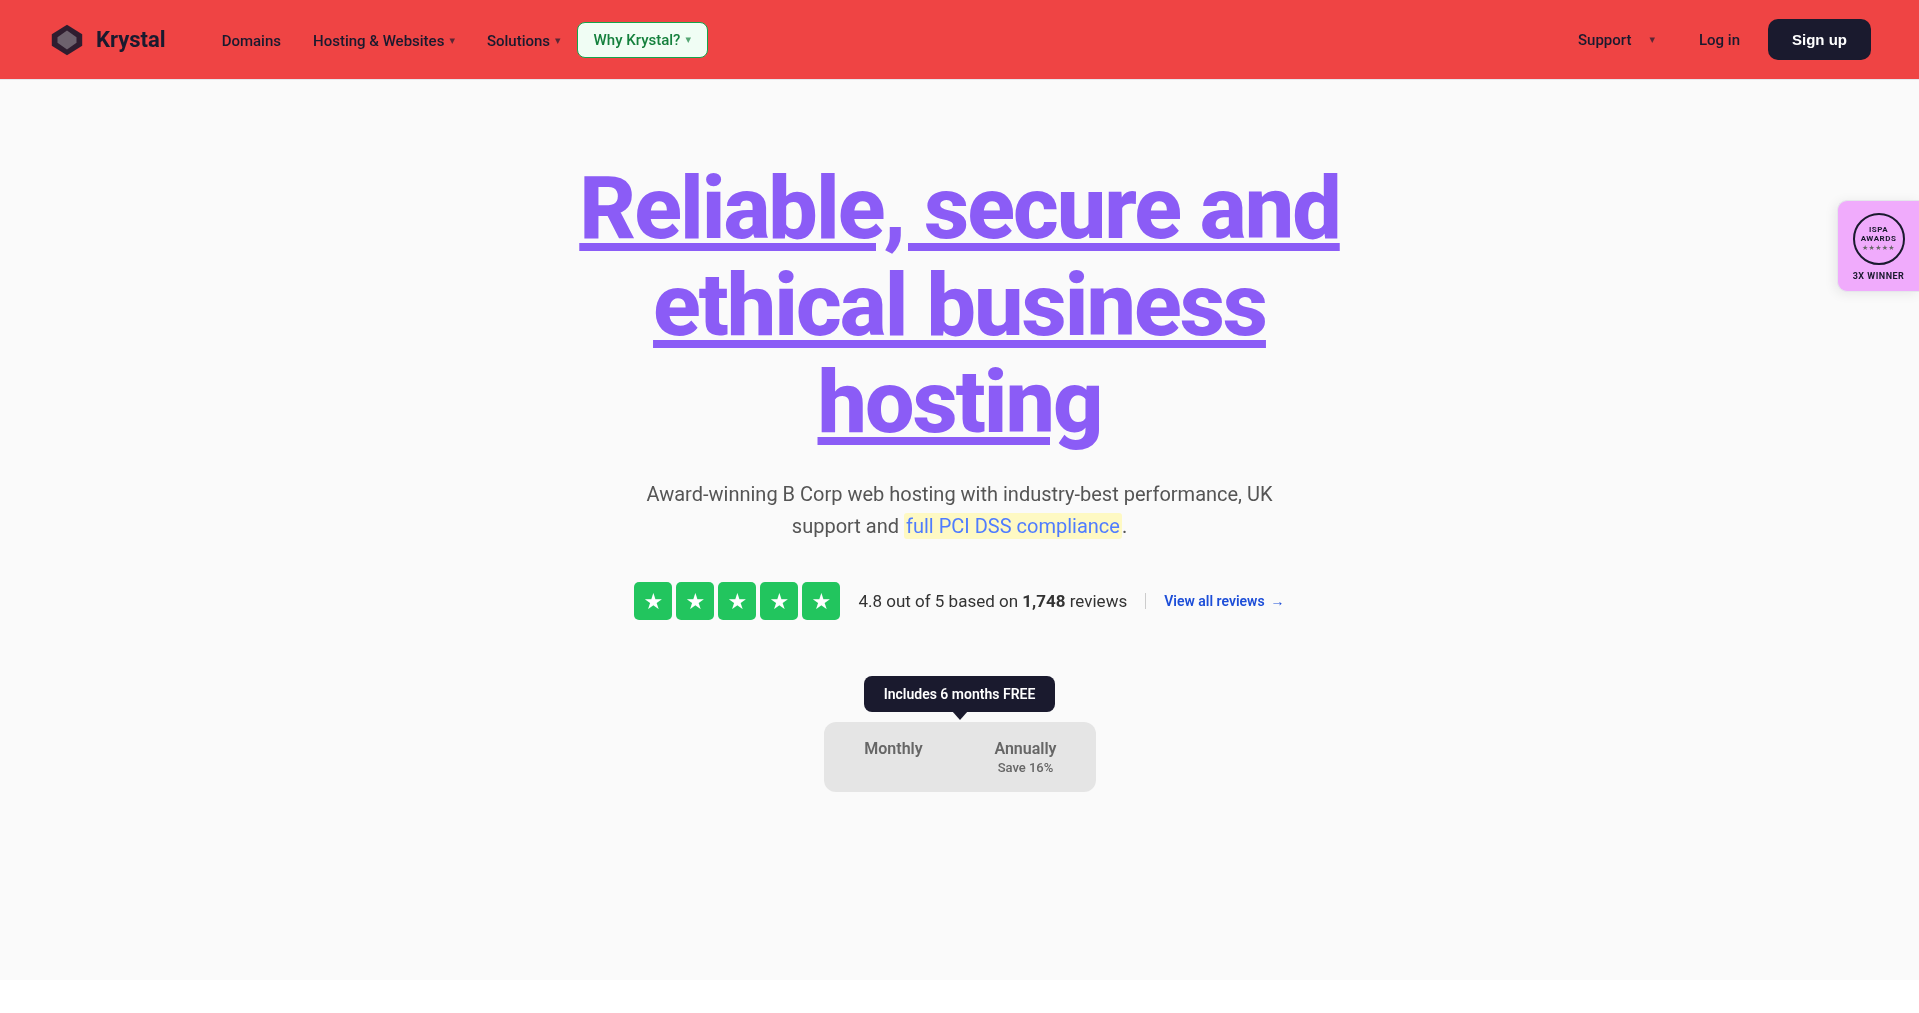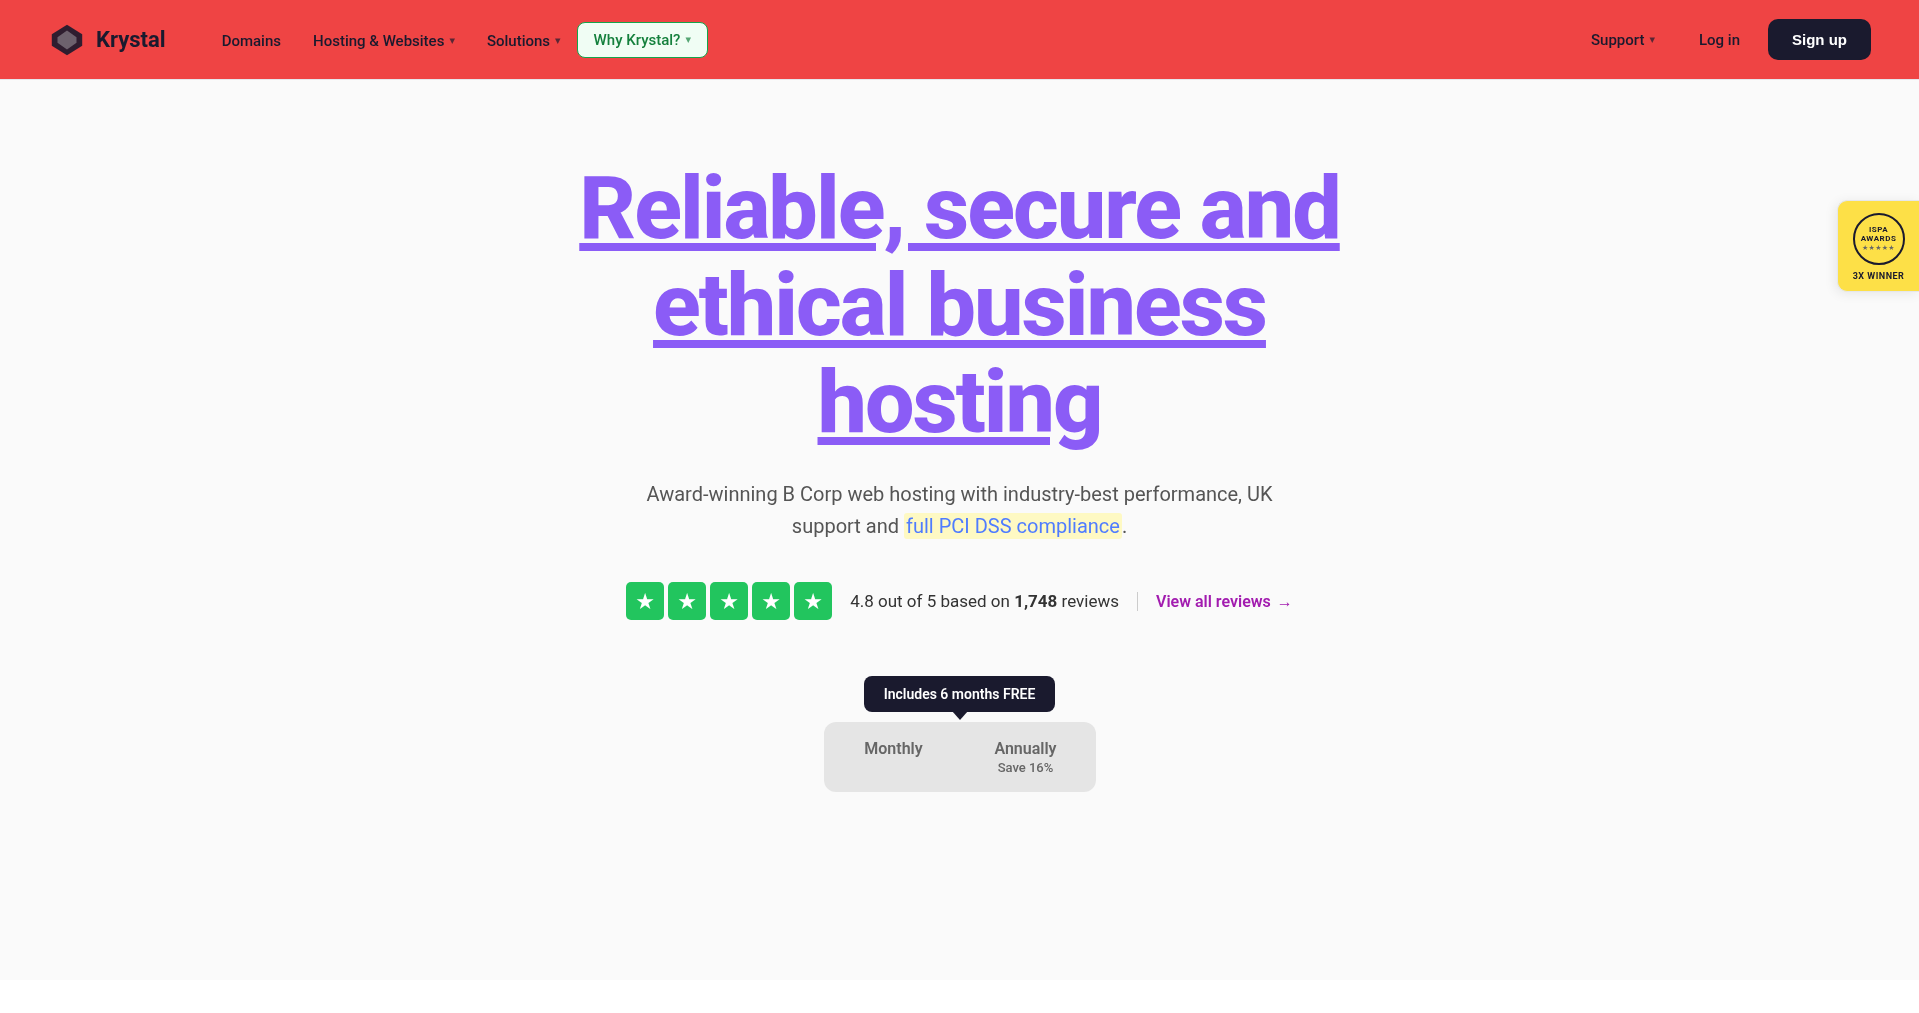--- a/index.html
+++ b/index.html
@@ -83,21 +83,21 @@
 
     .nav-right {
       display: flex;
       align-items: center;
       gap: 8px;
     }
 
     .nav-support {
       display: flex;
       align-items: center;
-      gap: 5px;
+      gap: 18px;
       padding: 8px 16px;
       font-size: 15px;
       font-weight: 500;
       color: #1a1a2e;
       cursor: pointer;
       border-radius: 8px;
     }
 
     .nav-login {
       padding: 8px 20px;
@@ -189,23 +189,23 @@
     }
 
     .rating-text strong {
       font-weight: 700;
     }
 
     .view-reviews {
       display: flex;
       align-items: center;
       gap: 6px;
-      font-size: 16px;
+      font-size: 14px;
       font-weight: 600;
-      color: #a21caf;
+      color: #1d4ed8;
       cursor: pointer;
       border-left: 1.5px solid #ccc;
       padding-left: 18px;
     }
 
     
     .billing-tabs-wrapper {
       position: relative;
       display: flex;
       flex-direction: column;
@@ -280,21 +280,21 @@
     .billing-tab.active .billing-tab-save {
       color: #16a34a;
       font-weight: 600;
     }
 
     
     .ispa-badge {
       position: fixed;
       right: 0;
       top: 200px;
-      background: #fde047;
+      background: #f0abfc;
       border: 1.5px solid #e5e7eb;
       border-right: none;
       border-radius: 10px 0 0 10px;
       padding: 12px 10px 10px;
       display: flex;
       flex-direction: column;
       align-items: center;
       gap: 6px;
       width: 82px;
       box-shadow: -2px 2px 12px rgba(0,0,0,0.08);

